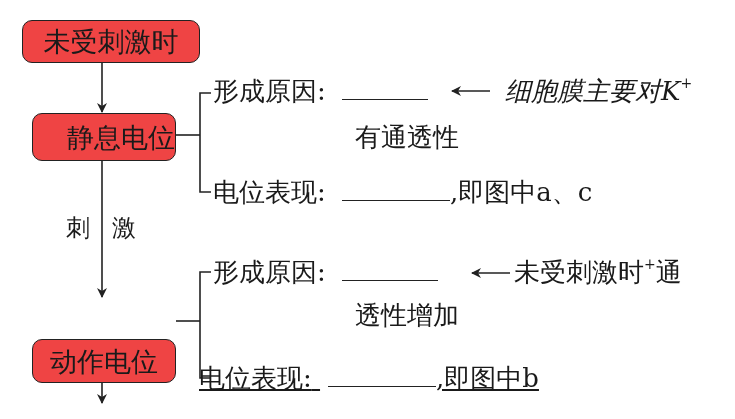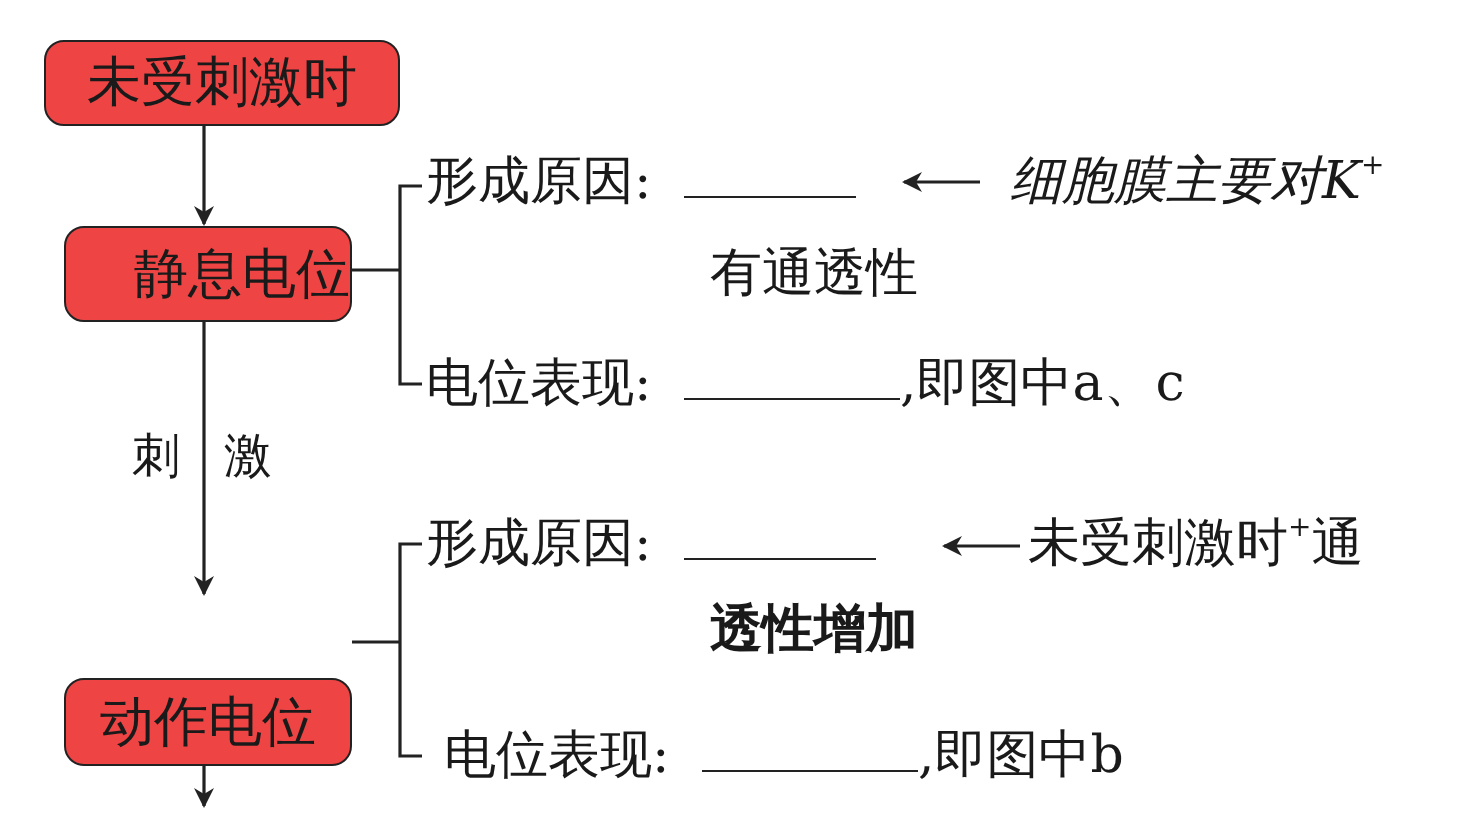--- a/index.html
+++ b/index.html
@@ -67,18 +67,18 @@
   <span class="blank" style="width:108px; margin-left:8px;"></span><span>,即图中a、c</span>
 </div>
 
 <div class="abs txt" style="left:213px; top:259px;">
   <span>形成原因:</span>
   <span class="blank" style="width:96px; margin-left:8px;"></span>
 </div>
 <span class="abs txt" style="left:514px; top:259px;">
   <span>未受刺激时</span><sup>+</sup><span>通</span>
 </span>
-<span class="abs txt" style="left:355px; top:302px;font-weight:bold;">透性增加</span>
+<span class="abs txt" style="left:355px; top:302px;">透性增加</span>
 
-<div class="abs txt" style="left:222px; top:365px;">
+<div class="abs txt" style="left:199px; top:365px;text-decoration:underline;">
   <span>电位表现:</span>
   <span class="blank" style="width:108px; margin-left:8px;"></span><span>,即图中b</span>
 </div>
 
 </body></html>

